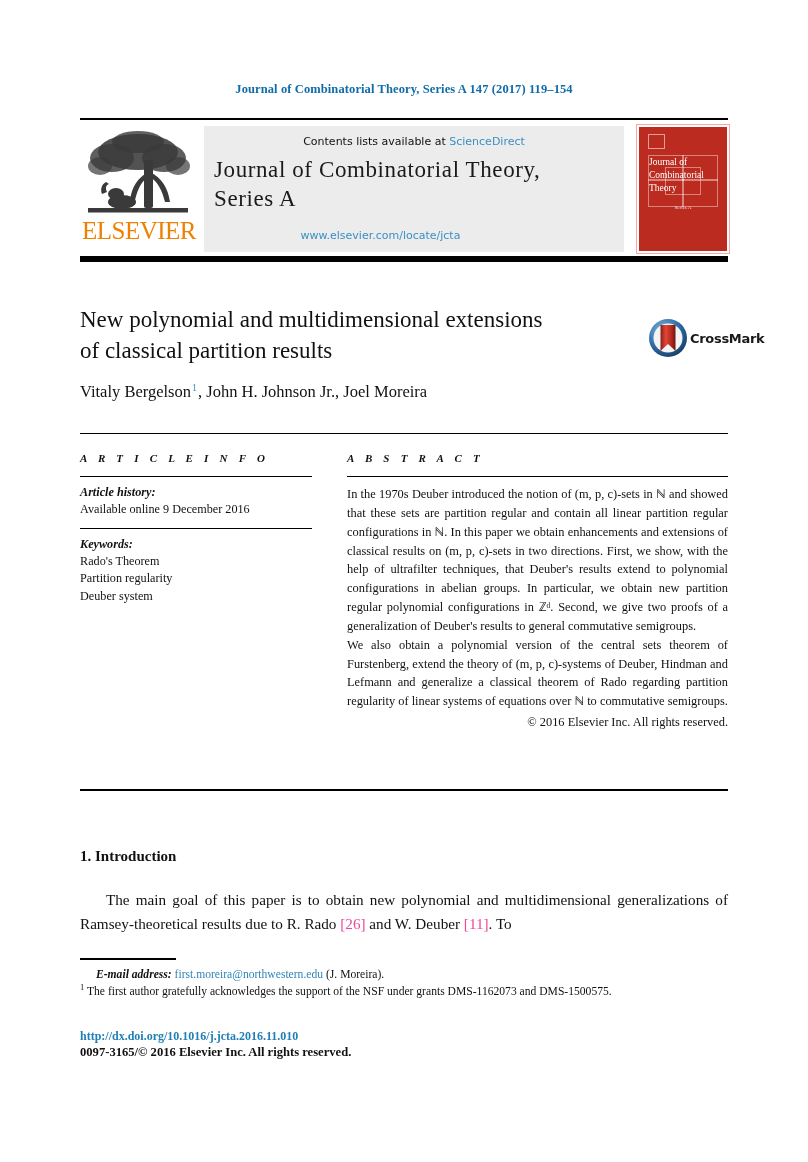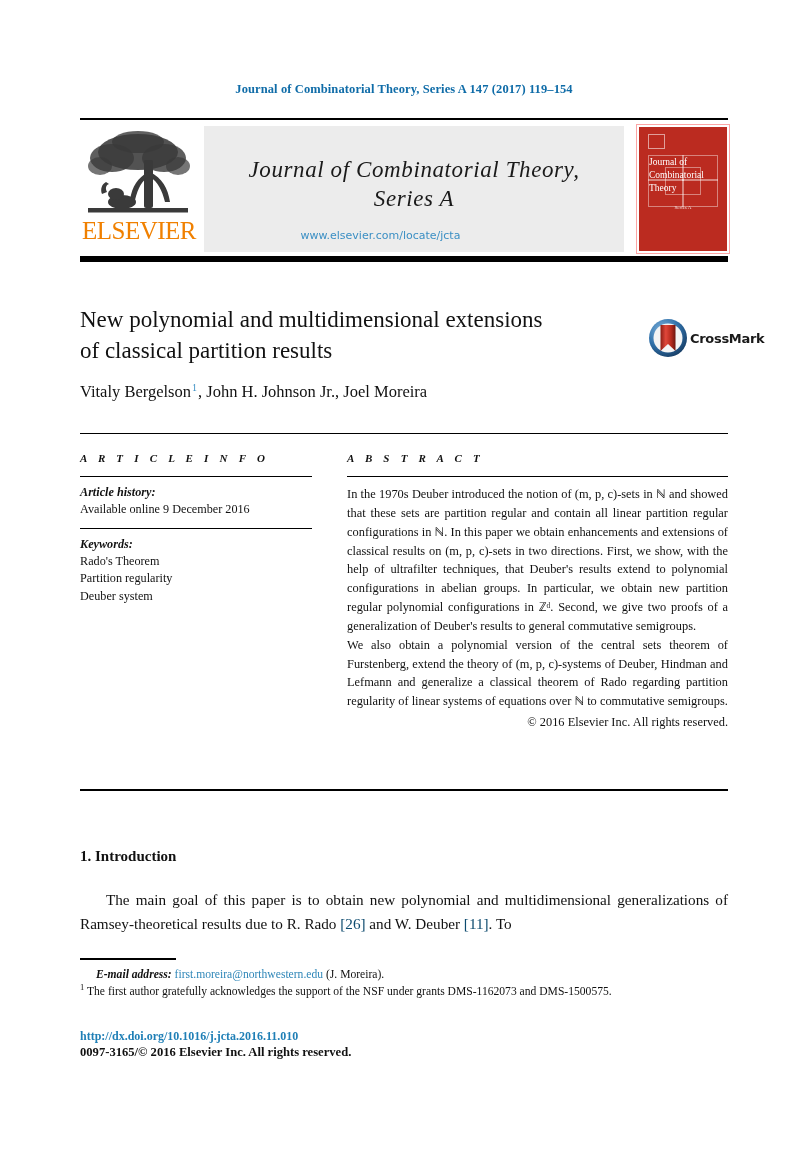--- a/index.html
+++ b/index.html
@@ -94,27 +94,26 @@
     color: #111;
   }
   .contents-line a {
     color: #3b8fc4;
     text-decoration: none;
   }
   .journal-title {
     position: absolute;
     left: 10px; top: 29px;
     width: 400px;
-    text-align: center;
+    text-align: left;
     font-family: "Liberation Serif", serif;
     font-size: 23px;
     line-height: 1.28;
     color: #1a1a1a;
     letter-spacing: 0.6px;
-    font-style: italic;
   }
   .journal-url {
     position: absolute;
     left: 0; top: 103px;
     width: 353px;
     text-align: center;
     font-family: "DejaVu Sans", sans-serif;
     font-size: 11px;
     color: #3b8fc4;
     text-decoration: none;
@@ -291,21 +290,21 @@
     position: absolute;
     left: 80px; top: 888px;
     width: 648px;
     font-family: "Liberation Serif", serif;
     font-size: 15.2px;
     line-height: 1.55;
     color: #111;
     text-align: justify;
     text-indent: 26px;
   }
-  .para .ref { color: #0c4a6e; }
+  .para .ref { color: #ec4899; }
 
   
   .fn-rule {
     position: absolute;
     left: 80px; top: 958px;
     width: 96px; height: 1.5px;
     background: #000;
   }
   .footnotes {
     position: absolute;
@@ -364,20 +363,23 @@
           <ellipse cx="36" cy="76" rx="14" ry="7"></ellipse>
           <ellipse cx="30" cy="68" rx="8" ry="6"></ellipse>
           <path d="M20 56 C16 58 14 63 16 68 L21 66 C19 62 20 59 23 58 Z"></path>
           <rect x="2" y="82" width="100" height="4.5"></rect>
         </g>
       </svg>
       <div class="elsevier-word">ELSEVIER</div>
     </div>
 
     <div class="contents-box">
+      <div class="contents-line">
+        <span>Contents lists available at </span><a href="#">ScienceDirect</a>
+      </div>
       <div class="journal-title">
         <div>Journal of Combinatorial Theory,</div>
         <div>Series A</div>
       </div>
       <a class="journal-url" href="#">www.elsevier.com/locate/jcta</a>
     </div>
 
     <div class="cover">
       <div class="cover-inner">
         <div class="cover-elsev"></div>

